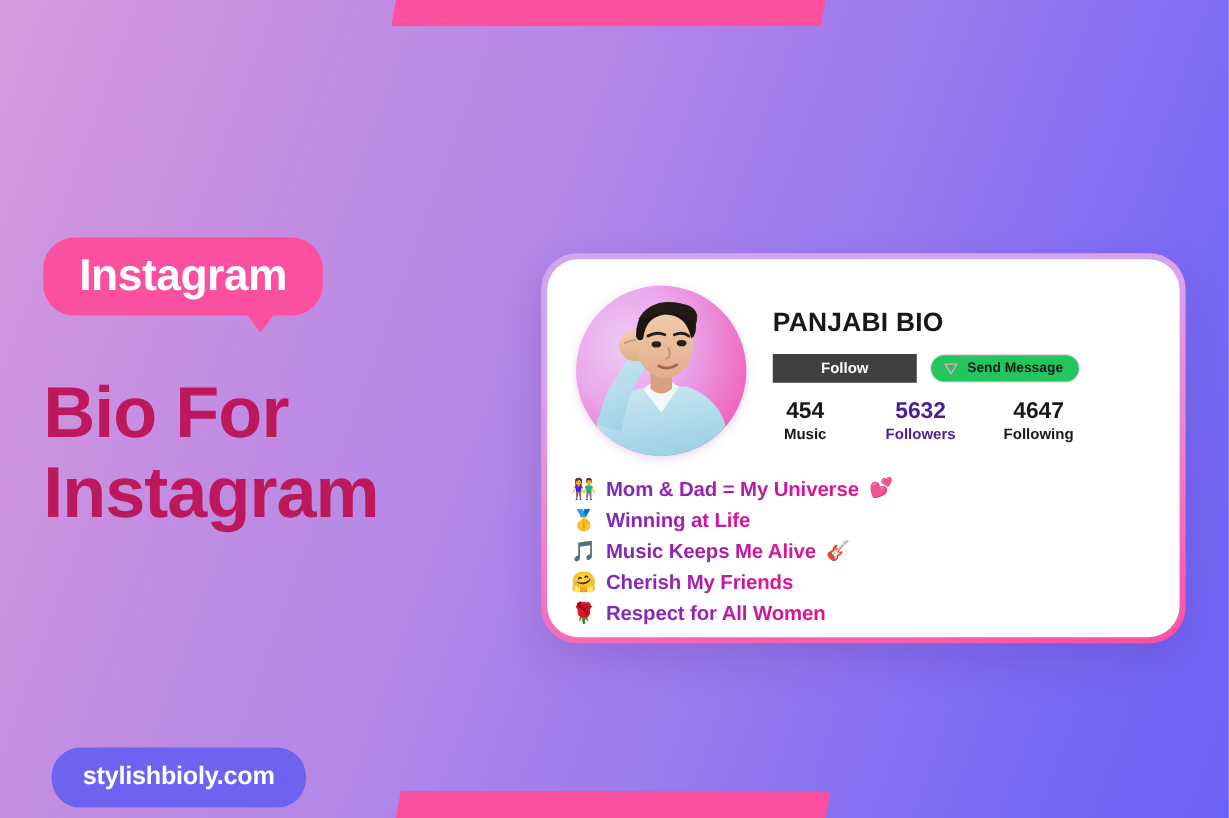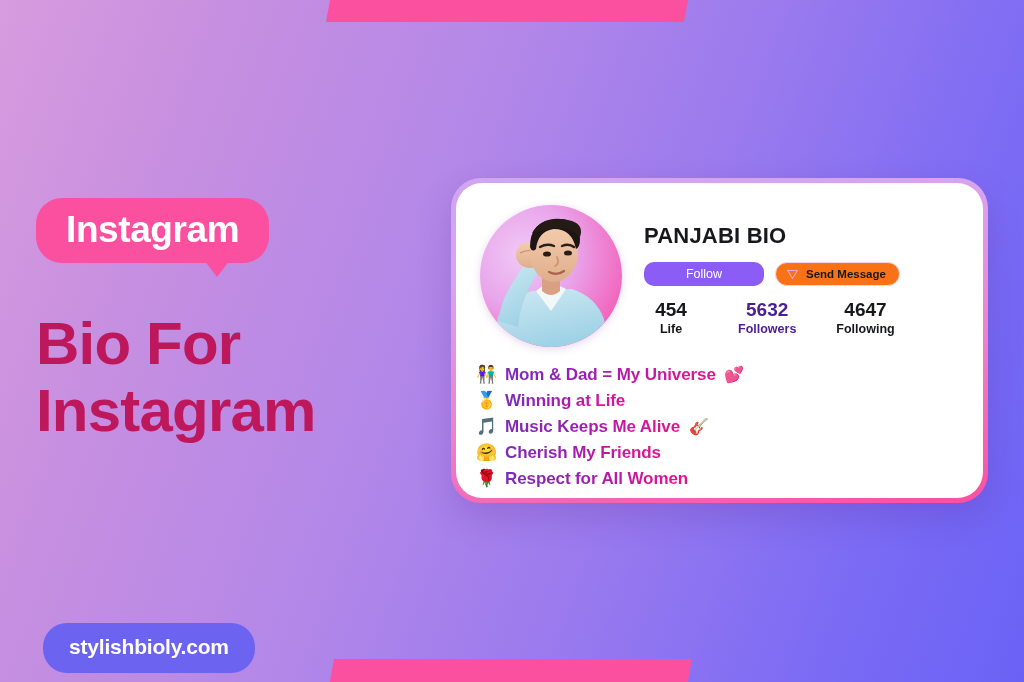--- a/index.html
+++ b/index.html
@@ -75,21 +75,21 @@
     color:#ffffff;
     font-size:21px;
     font-weight:bold;
     letter-spacing:-0.2px;
     white-space:nowrap;
   }
 
   
   .card-outer {
     position:absolute;
-    left:451px; top:178px;
+    left:451px; top:211px;
     width:537px; height:325px;
     border-radius:30px;
     padding:5px;
     background:linear-gradient(170deg, #cfa6ef 0%, #d9a3ee 25%, #ef7fc8 62%, #fb4fa0 100%);
     box-shadow:0 14px 34px rgba(80,30,120,0.18);
     z-index:4;
   }
   .card {
     width:100%; height:100%;
     background:#ffffff;
@@ -120,33 +120,33 @@
   .profile-name {
     font-size:22px;
     font-weight:bold;
     color:#16181c;
     letter-spacing:0.2px;
   }
 
   .action-row { display:flex; align-items:center; margin-top:13px; gap:11px; }
 
   .follow-btn {
-    background:#8b5cf6;
+    background:#404040;
     color:#ffffff;
     border:none;
-    border-radius:10px;
+    border-radius:0;
     width:120px; height:24px;
     font-size:12.5px;
-    font-weight:normal;
+    font-weight:bold;
     font-family:"Liberation Sans", sans-serif;
     cursor:pointer;
   }
 
   .msg-btn {
-    background:#f97316;
+    background:#22c55e;
     border:1px solid #f2d8e6;
     border-radius:14px;
     height:24px;
     padding:0 13px 0 10px;
     display:flex;
     align-items:center;
     gap:7px;
     cursor:pointer;
   }
   .msg-icon { width:13px; height:13px; display:block; }
@@ -271,21 +271,21 @@
             <svg class="msg-icon" viewBox="0 0 16 16">
               <path d="M2 3 L14 3 L8 13 Z" fill="none" stroke="#f0a8c8" stroke-width="1.3" stroke-linejoin="round"></path>
             </svg>
             <span class="msg-label">Send Message</span>
           </div>
         </div>
 
         <div class="stats-row">
           <div class="stat">
             <div class="stat-num">454</div>
-            <div class="stat-label">Life</div>
+            <div class="stat-label">Music</div>
           </div>
           <div class="stat stat-followers">
             <div class="stat-num">5632</div>
             <div class="stat-label">Followers</div>
           </div>
           <div class="stat">
             <div class="stat-num">4647</div>
             <div class="stat-label">Following</div>
           </div>
         </div>

